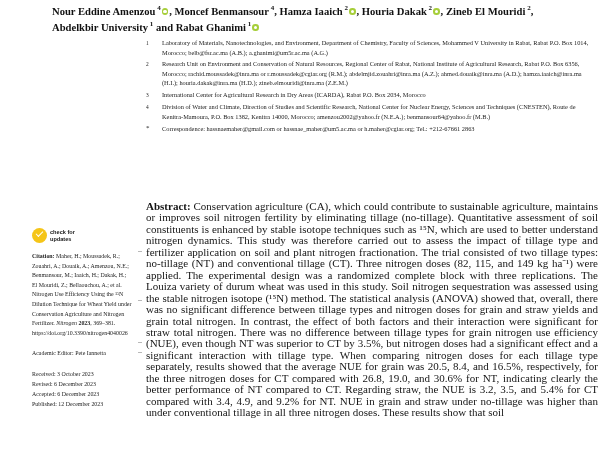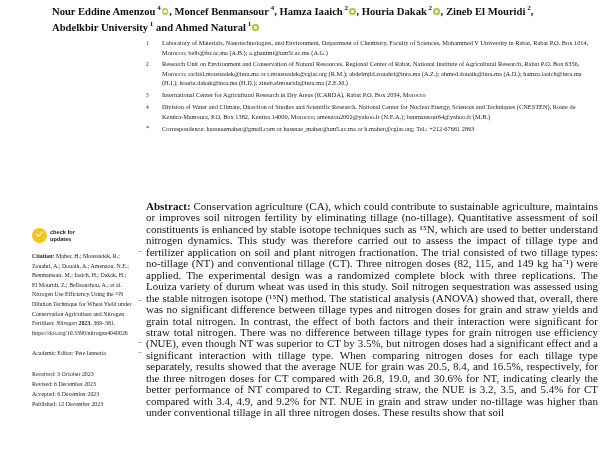--- a/index.html
+++ b/index.html
@@ -91,21 +91,21 @@
 
 <div class="page">
 
   <div class="authors">
     <span>Nour Eddine Amenzou</span><span class="sup">&nbsp;4</span><span class="orcid"></span>,
     <span>Moncef Benmansour</span><span class="sup">&nbsp;4</span>,
     <span>Hamza Iaaich</span><span class="sup">&nbsp;2</span><span class="orcid"></span>,
     <span>Houria Dakak</span><span class="sup">&nbsp;2</span><span class="orcid"></span>,
     <span>Zineb El Mouridi</span><span class="sup">&nbsp;2</span>,<br>
     <span>Abdelkbir University</span><span class="sup">&nbsp;1</span>
-    and <span>Ahmed Natural</span><span class="sup">&nbsp;1</span><span class="orcid"></span>
+    and <span>Rabat Ghanimi</span><span class="sup">&nbsp;1</span><span class="orcid"></span>
   </div>
 
   <div class="affil">
     <div class="row">
       <div class="marker">1</div>
       <div class="txt">Laboratory of Materials, Nanotechnologies, and Environment, Department of Chemistry, Faculty of Sciences, Mohammed V University in Rabat, Rabat P.O. Box 1014, Morocco; belb@fsr.ac.ma (A.B.); a.ghanimi@um5r.ac.ma (A.G.)</div>
     </div>
     <div class="row">
       <div class="marker">2</div>
       <div class="txt">Research Unit on Environment and Conservation of Natural Resources, Regional Center of Rabat, National Institute of Agricultural Research, Rabat P.O. Box 6356, Morocco; rachid.moussadek@inra.ma or r.moussadek@cgiar.org (R.M.); abdelmjid.zouahri@inra.ma (A.Z.); ahmed.douaik@inra.ma (A.D.); hamza.iaaich@inra.ma (H.I.); houria.dakak@inra.ma (H.D.); zineb.elmouridi@inra.ma (Z.E.M.)</div>

